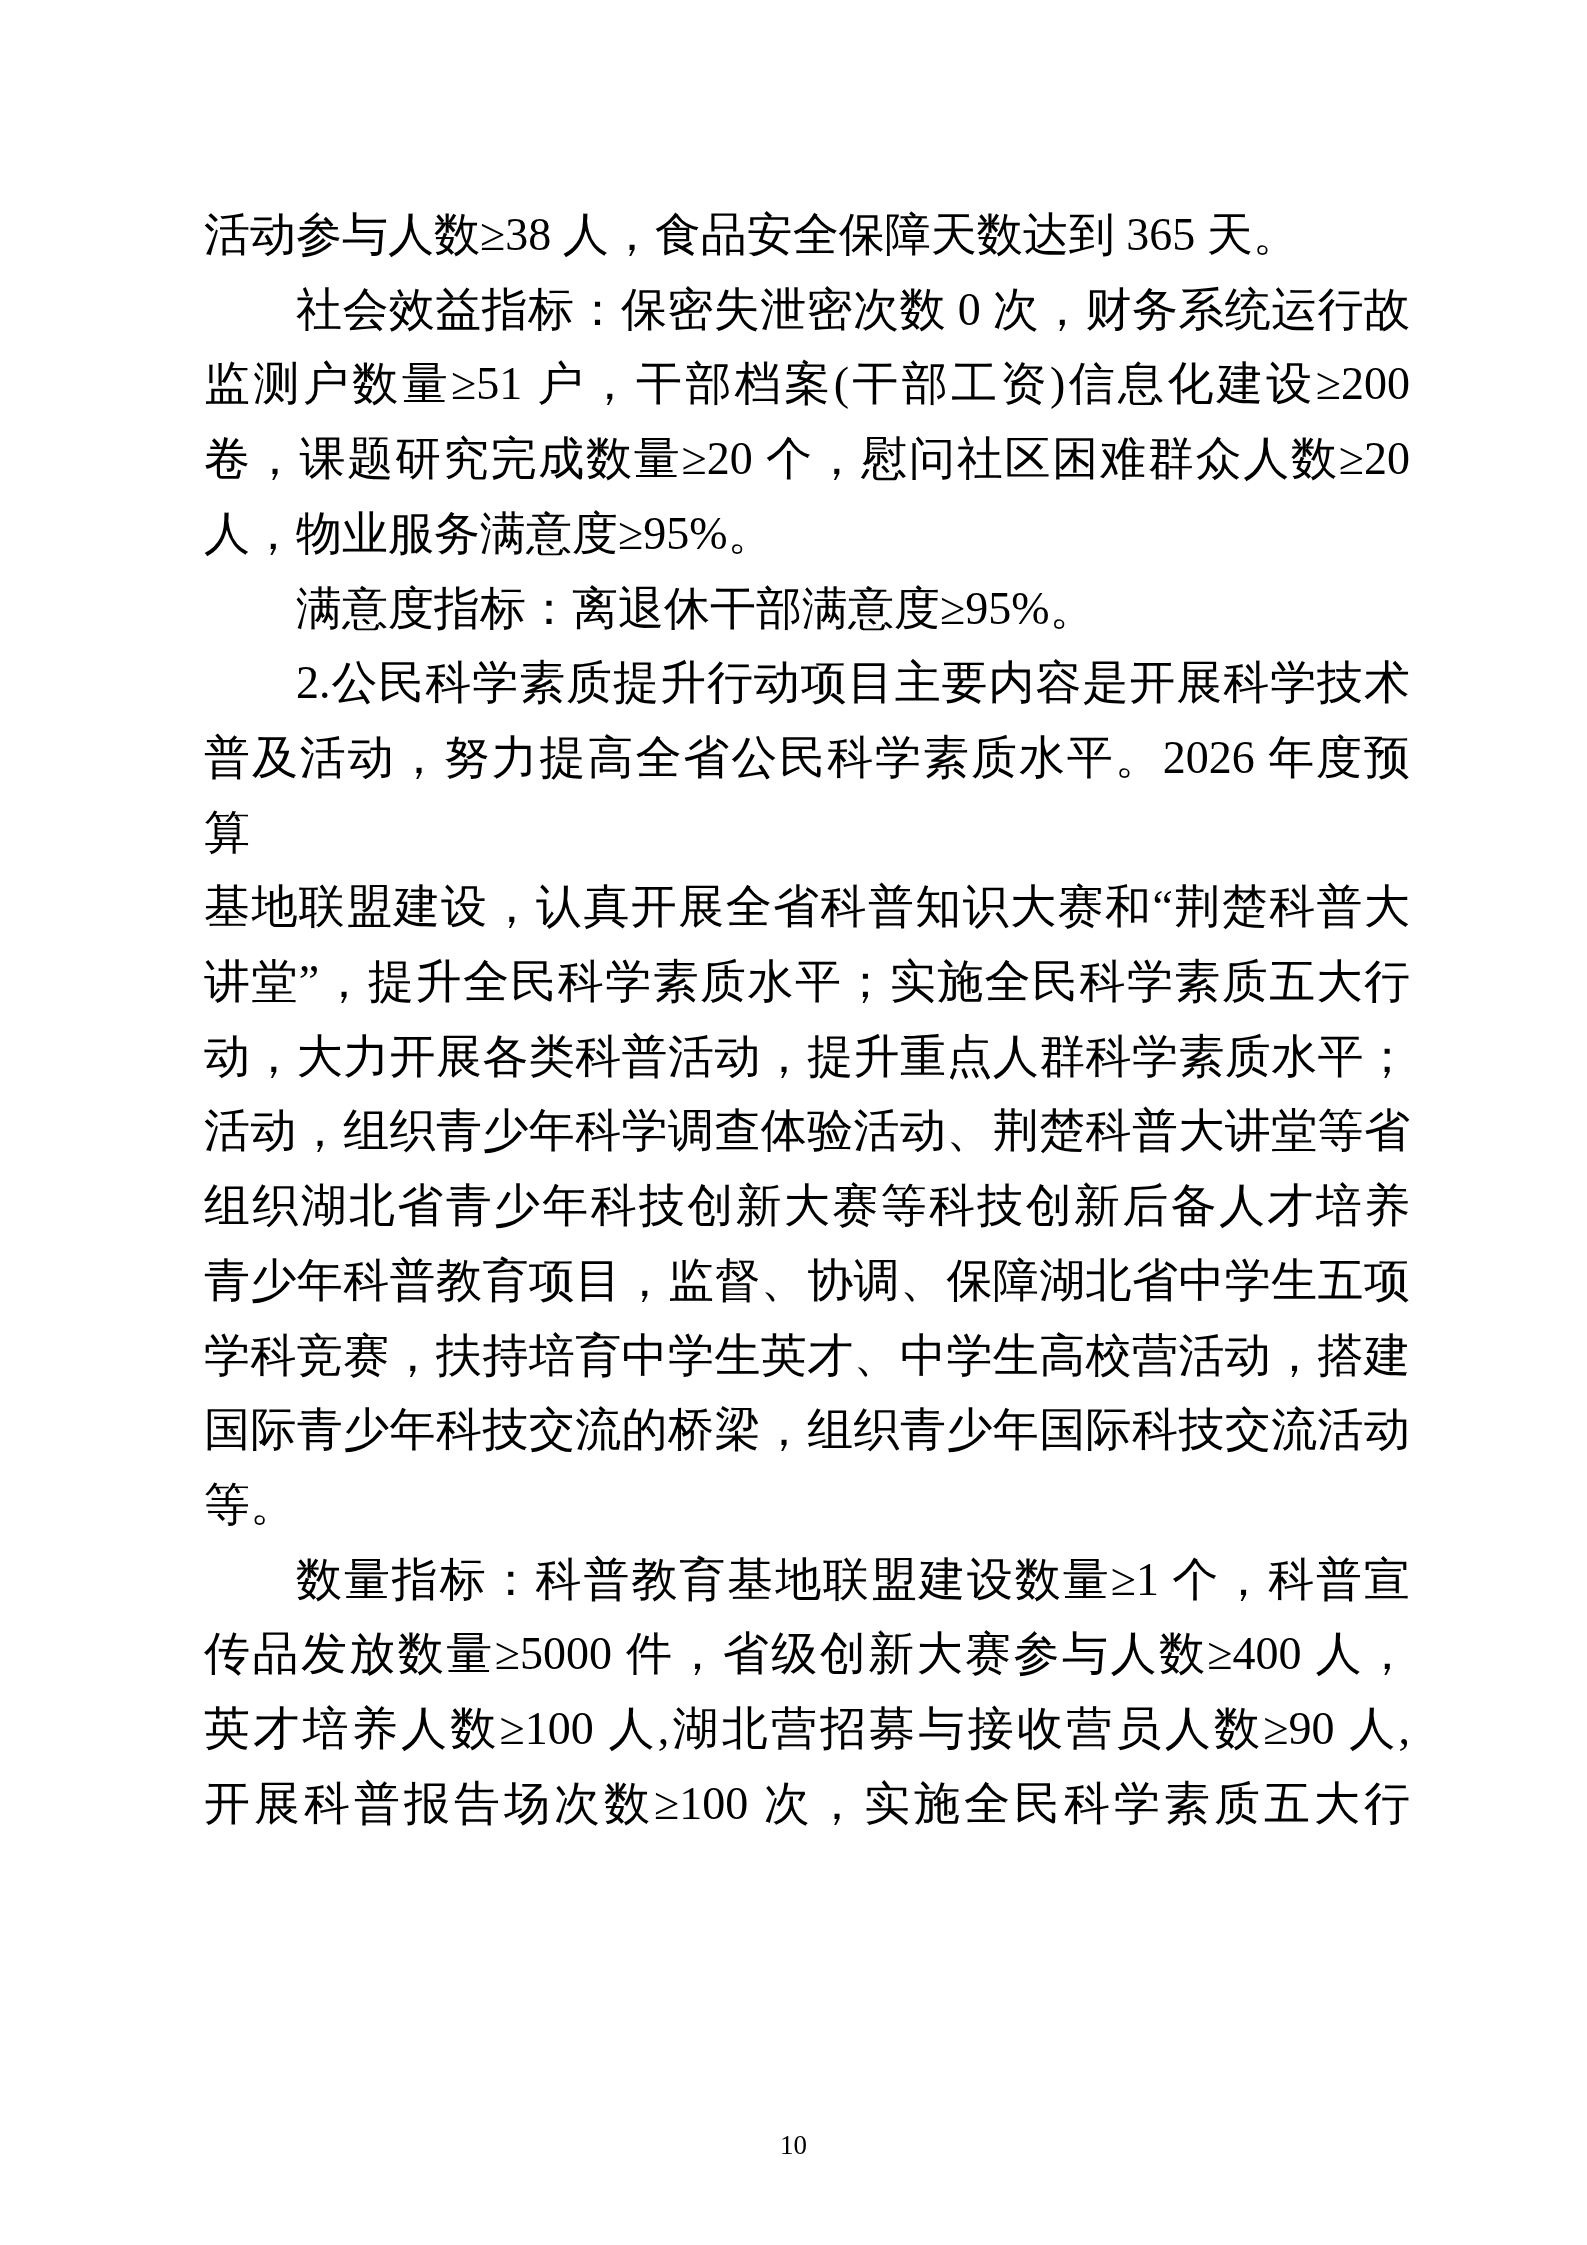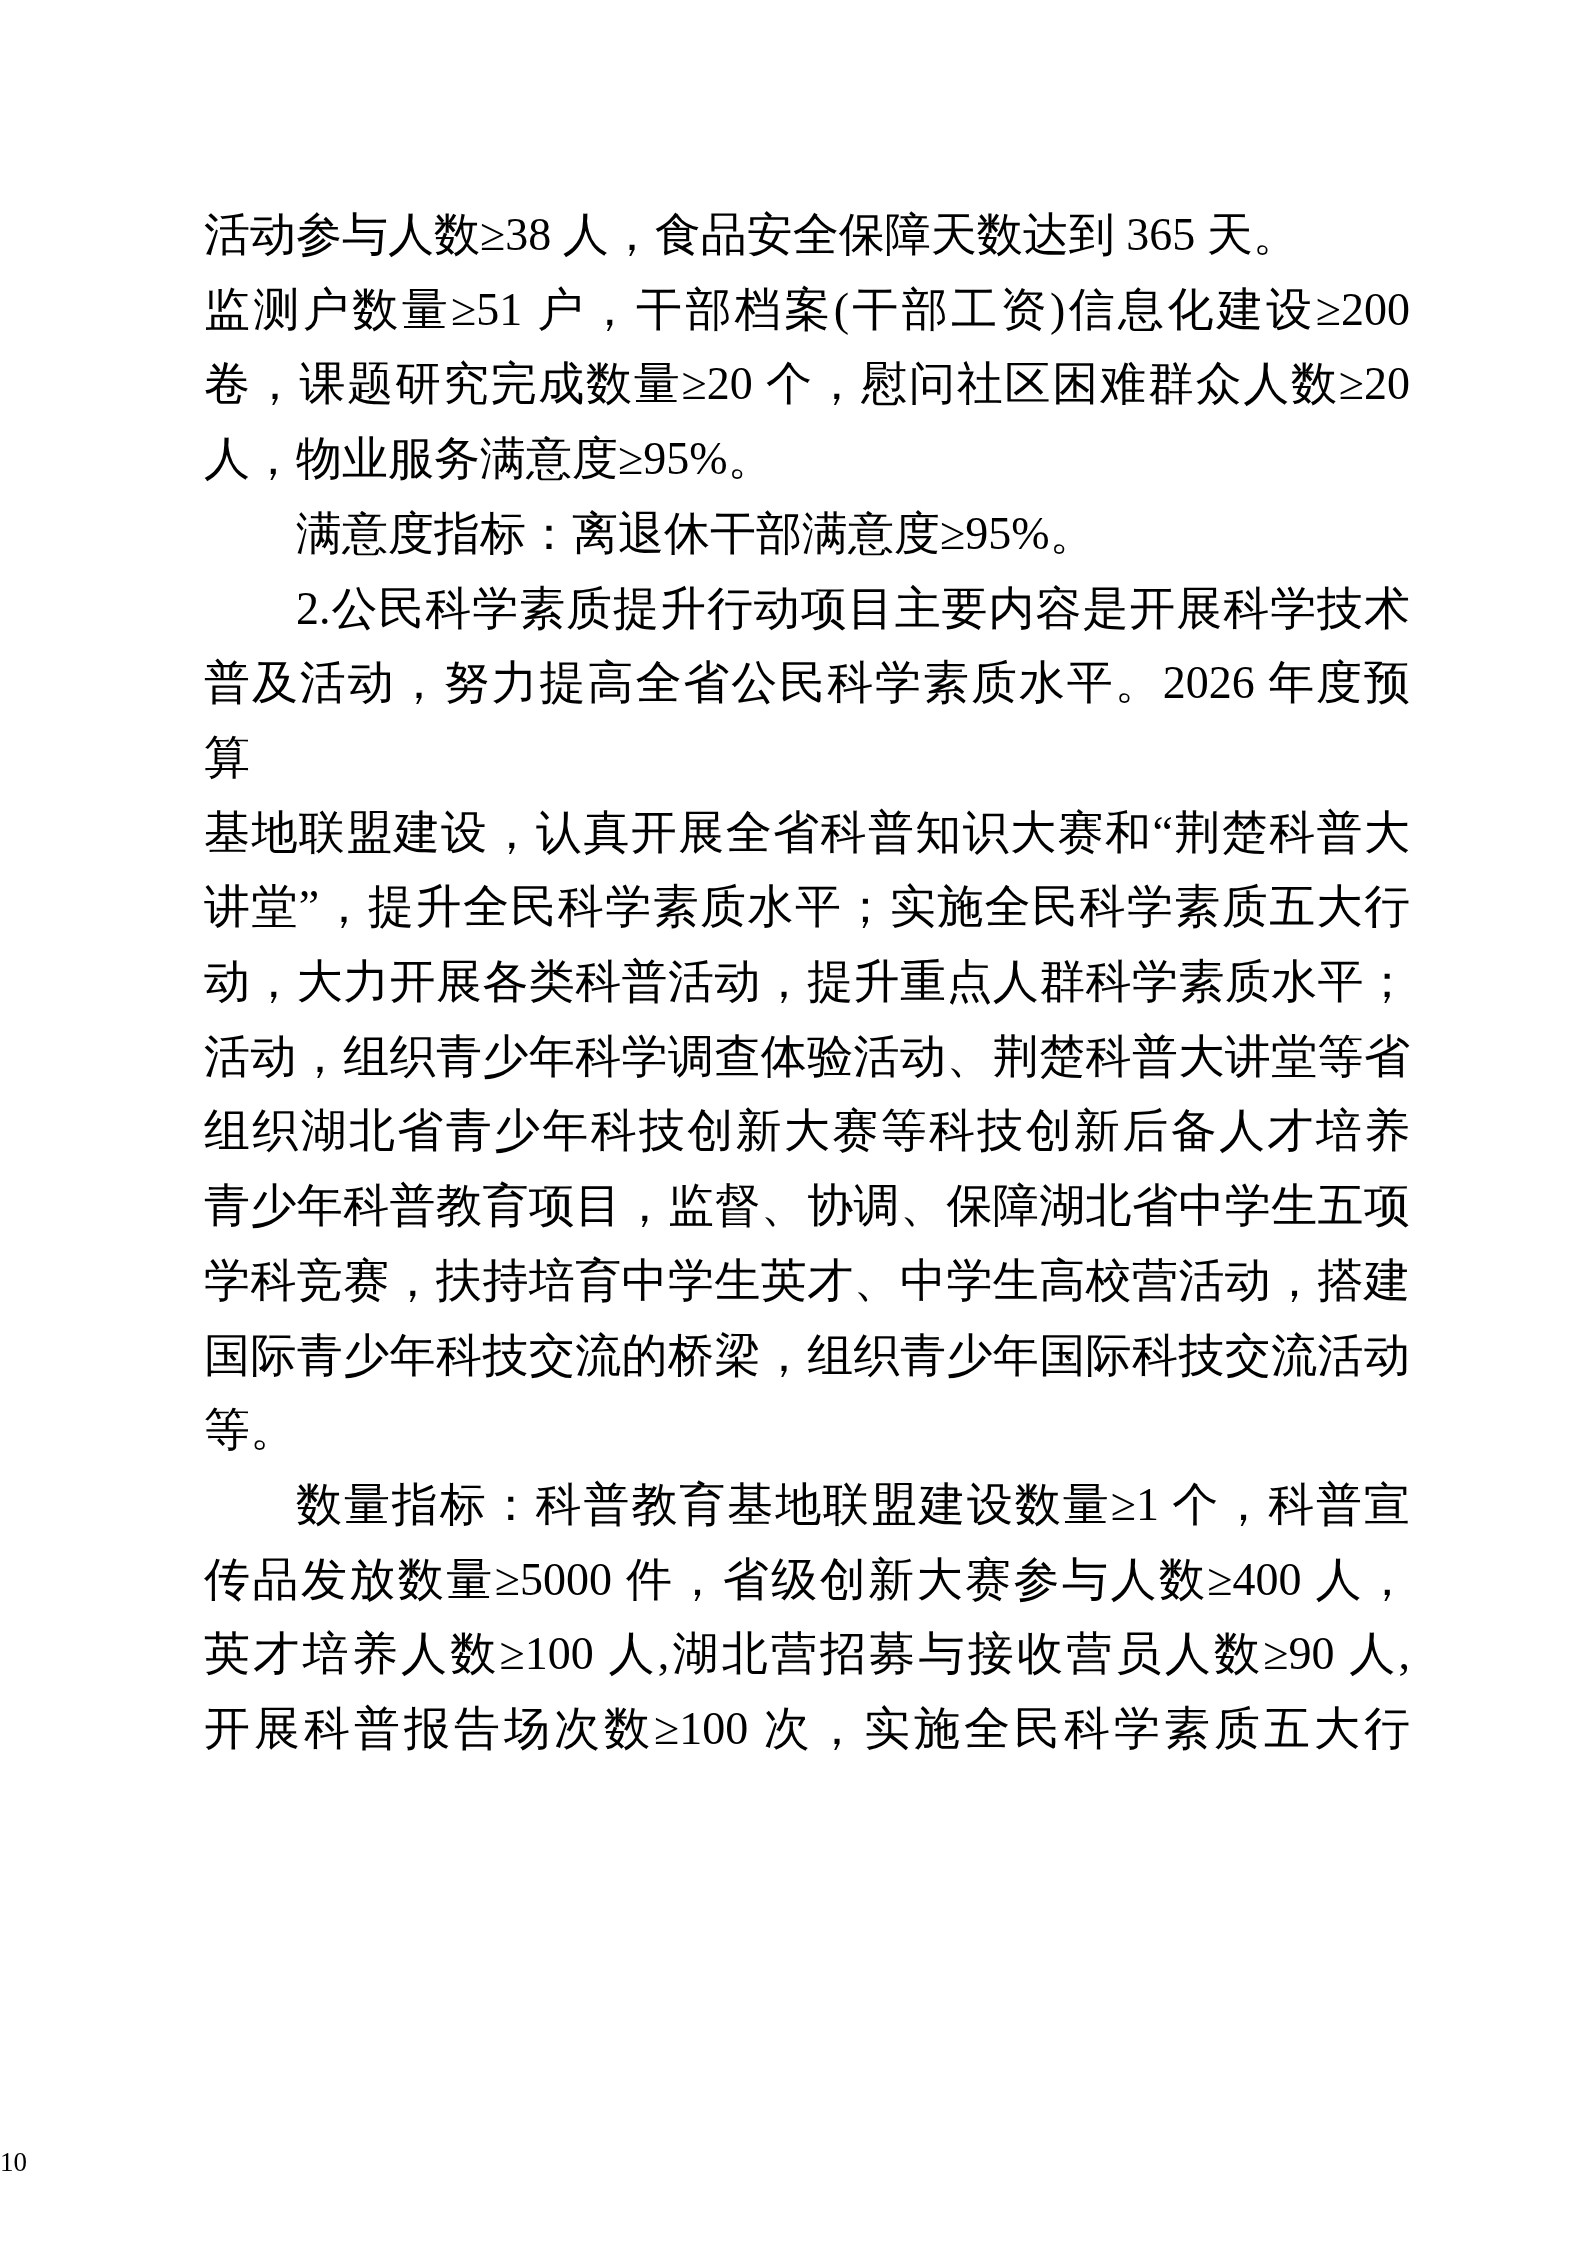--- a/index.html
+++ b/index.html
@@ -34,32 +34,33 @@
     text-align-last: left;
   }
   .line.indent {
     text-indent: 92px;
   }
   .page-number {
     position: absolute;
     top: 2128px;
     left: 0;
     width: 100%;
+    text-align: center;
     font-size: 27px;
     line-height: 34px;
-    margin-top: 17px;
   }
 </style>
 </head>
 <body>
 
 <div class="page">
   <div class="text-block">
 
   <div class="line last">活动参与人数≥38 人，食品安全保障天数达到 365 天。</div>
+      <div class="line indent">社会效益指标：保密失泄密次数 0 次，财务系统运行故</div>
       <div class="line">监测户数量≥51 户，干部档案(干部工资)信息化建设≥200</div>
       <div class="line">卷，课题研究完成数量≥20 个，慰问社区困难群众人数≥20</div>
       <div class="line last">人，物业服务满意度≥95%。</div>
       <div class="line indent last">满意度指标：离退休干部满意度≥95%。</div>
       <div class="line indent">2.公民科学素质提升行动项目主要内容是开展科学技术</div>
       <div class="line">普及活动，努力提高全省公民科学素质水平。2026 年度预算</div>
       <div class="line">基地联盟建设，认真开展全省科普知识大赛和“荆楚科普大</div>
       <div class="line">讲堂”，提升全民科学素质水平；实施全民科学素质五大行</div>
       <div class="line">动，大力开展各类科普活动，提升重点人群科学素质水平；</div>
       <div class="line">活动，组织青少年科学调查体验活动、荆楚科普大讲堂等省</div>

